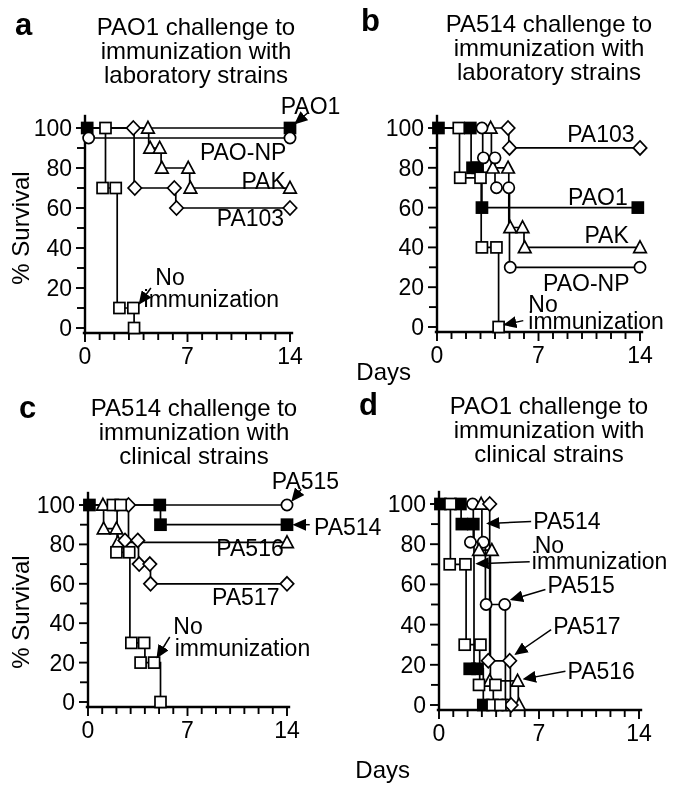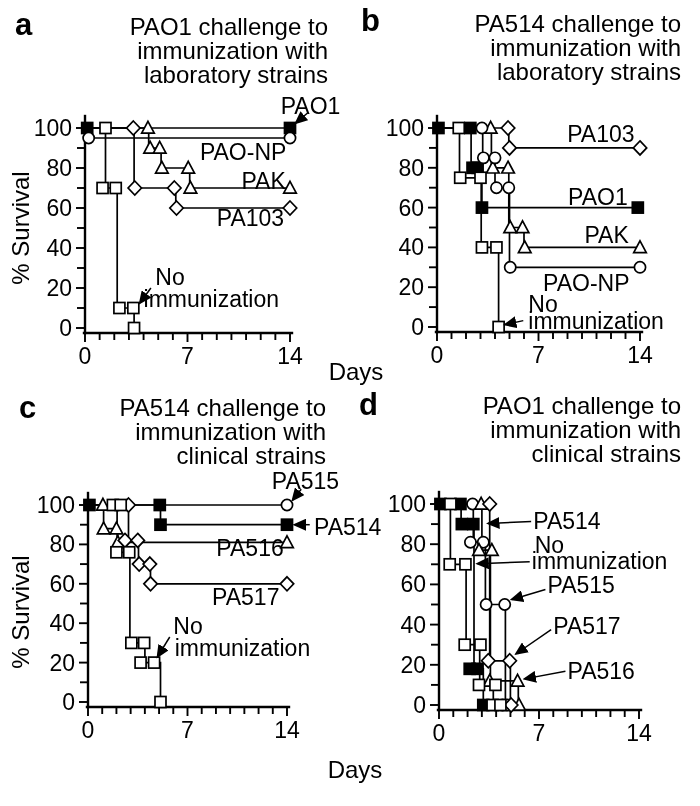--- a/index.html
+++ b/index.html
@@ -1,23 +1,23 @@
 <!DOCTYPE html>
 <html><head>
 <meta charset="utf-8">
 <style>
   html,body{margin:0;padding:0;background:#fff;}
   #figure{position:relative;width:700px;height:806px;background:#fff;overflow:hidden;
           font-family:"Liberation Sans",sans-serif;color:#000;}
   #fig{position:absolute;left:0;top:0;}
   .letter{position:absolute;font-size:31px;font-weight:bold;line-height:31px;}
-  .ptitle{position:absolute;width:264px;text-align:right;font-size:24px;line-height:24px;}
+  .ptitle{position:absolute;width:264px;text-align:center;font-size:24px;line-height:24px;}
   .ylab{position:absolute;width:150px;height:26px;text-align:center;font-size:24px;
         transform:rotate(-90deg);white-space:nowrap;}
-  .xlab{position:absolute;width:110px;text-align:center;font-size:24px;}
+  .xlab{position:absolute;width:110px;text-align:right;font-size:24px;}
   .ax{stroke:#000;stroke-width:2.4;stroke-linecap:square;}
   .tk{stroke:#000;stroke-width:1.9;}
   .curve{fill:none;stroke:#000;stroke-width:1.7;}
   .sym{stroke:#000;stroke-width:1.7;}
   .ticklbl{font-family:"Liberation Sans",sans-serif;font-size:23px;fill:#000;}
   .slbl{font-family:"Liberation Sans",sans-serif;font-size:23px;fill:#000;}
   .arrow{stroke:#000;stroke-width:1.5;fill:none;}
 </style>
 </head>
 <body>

